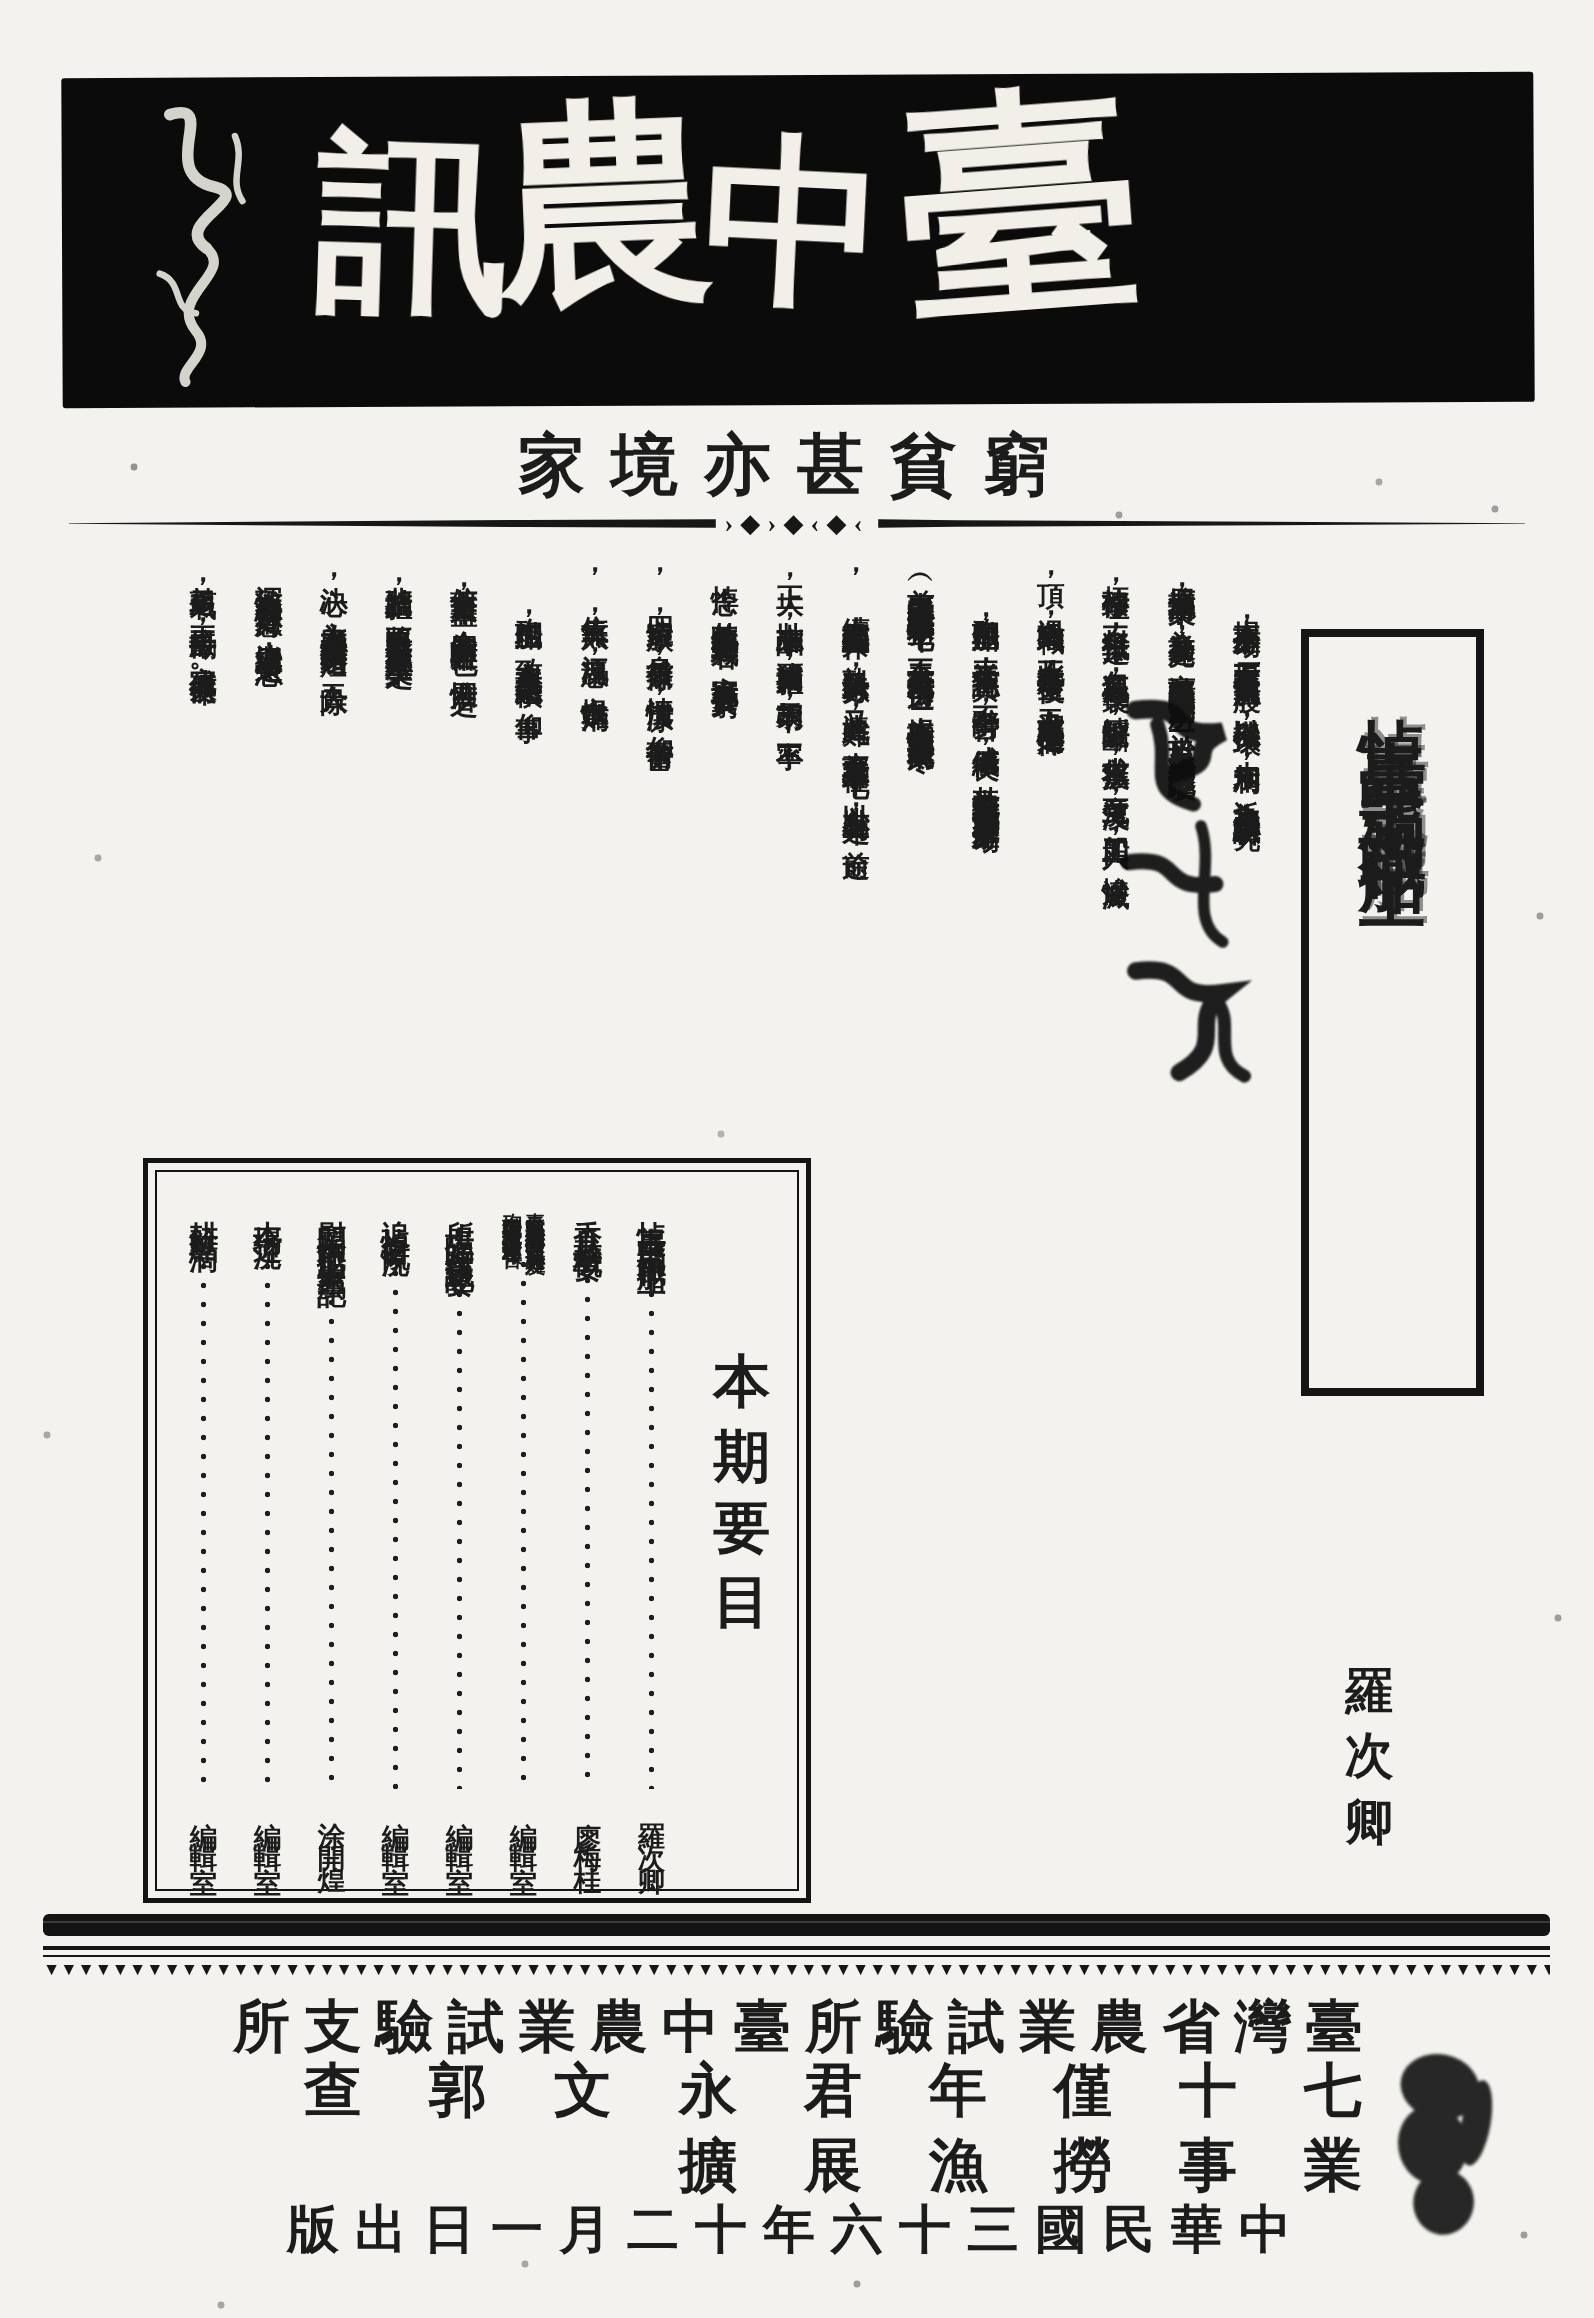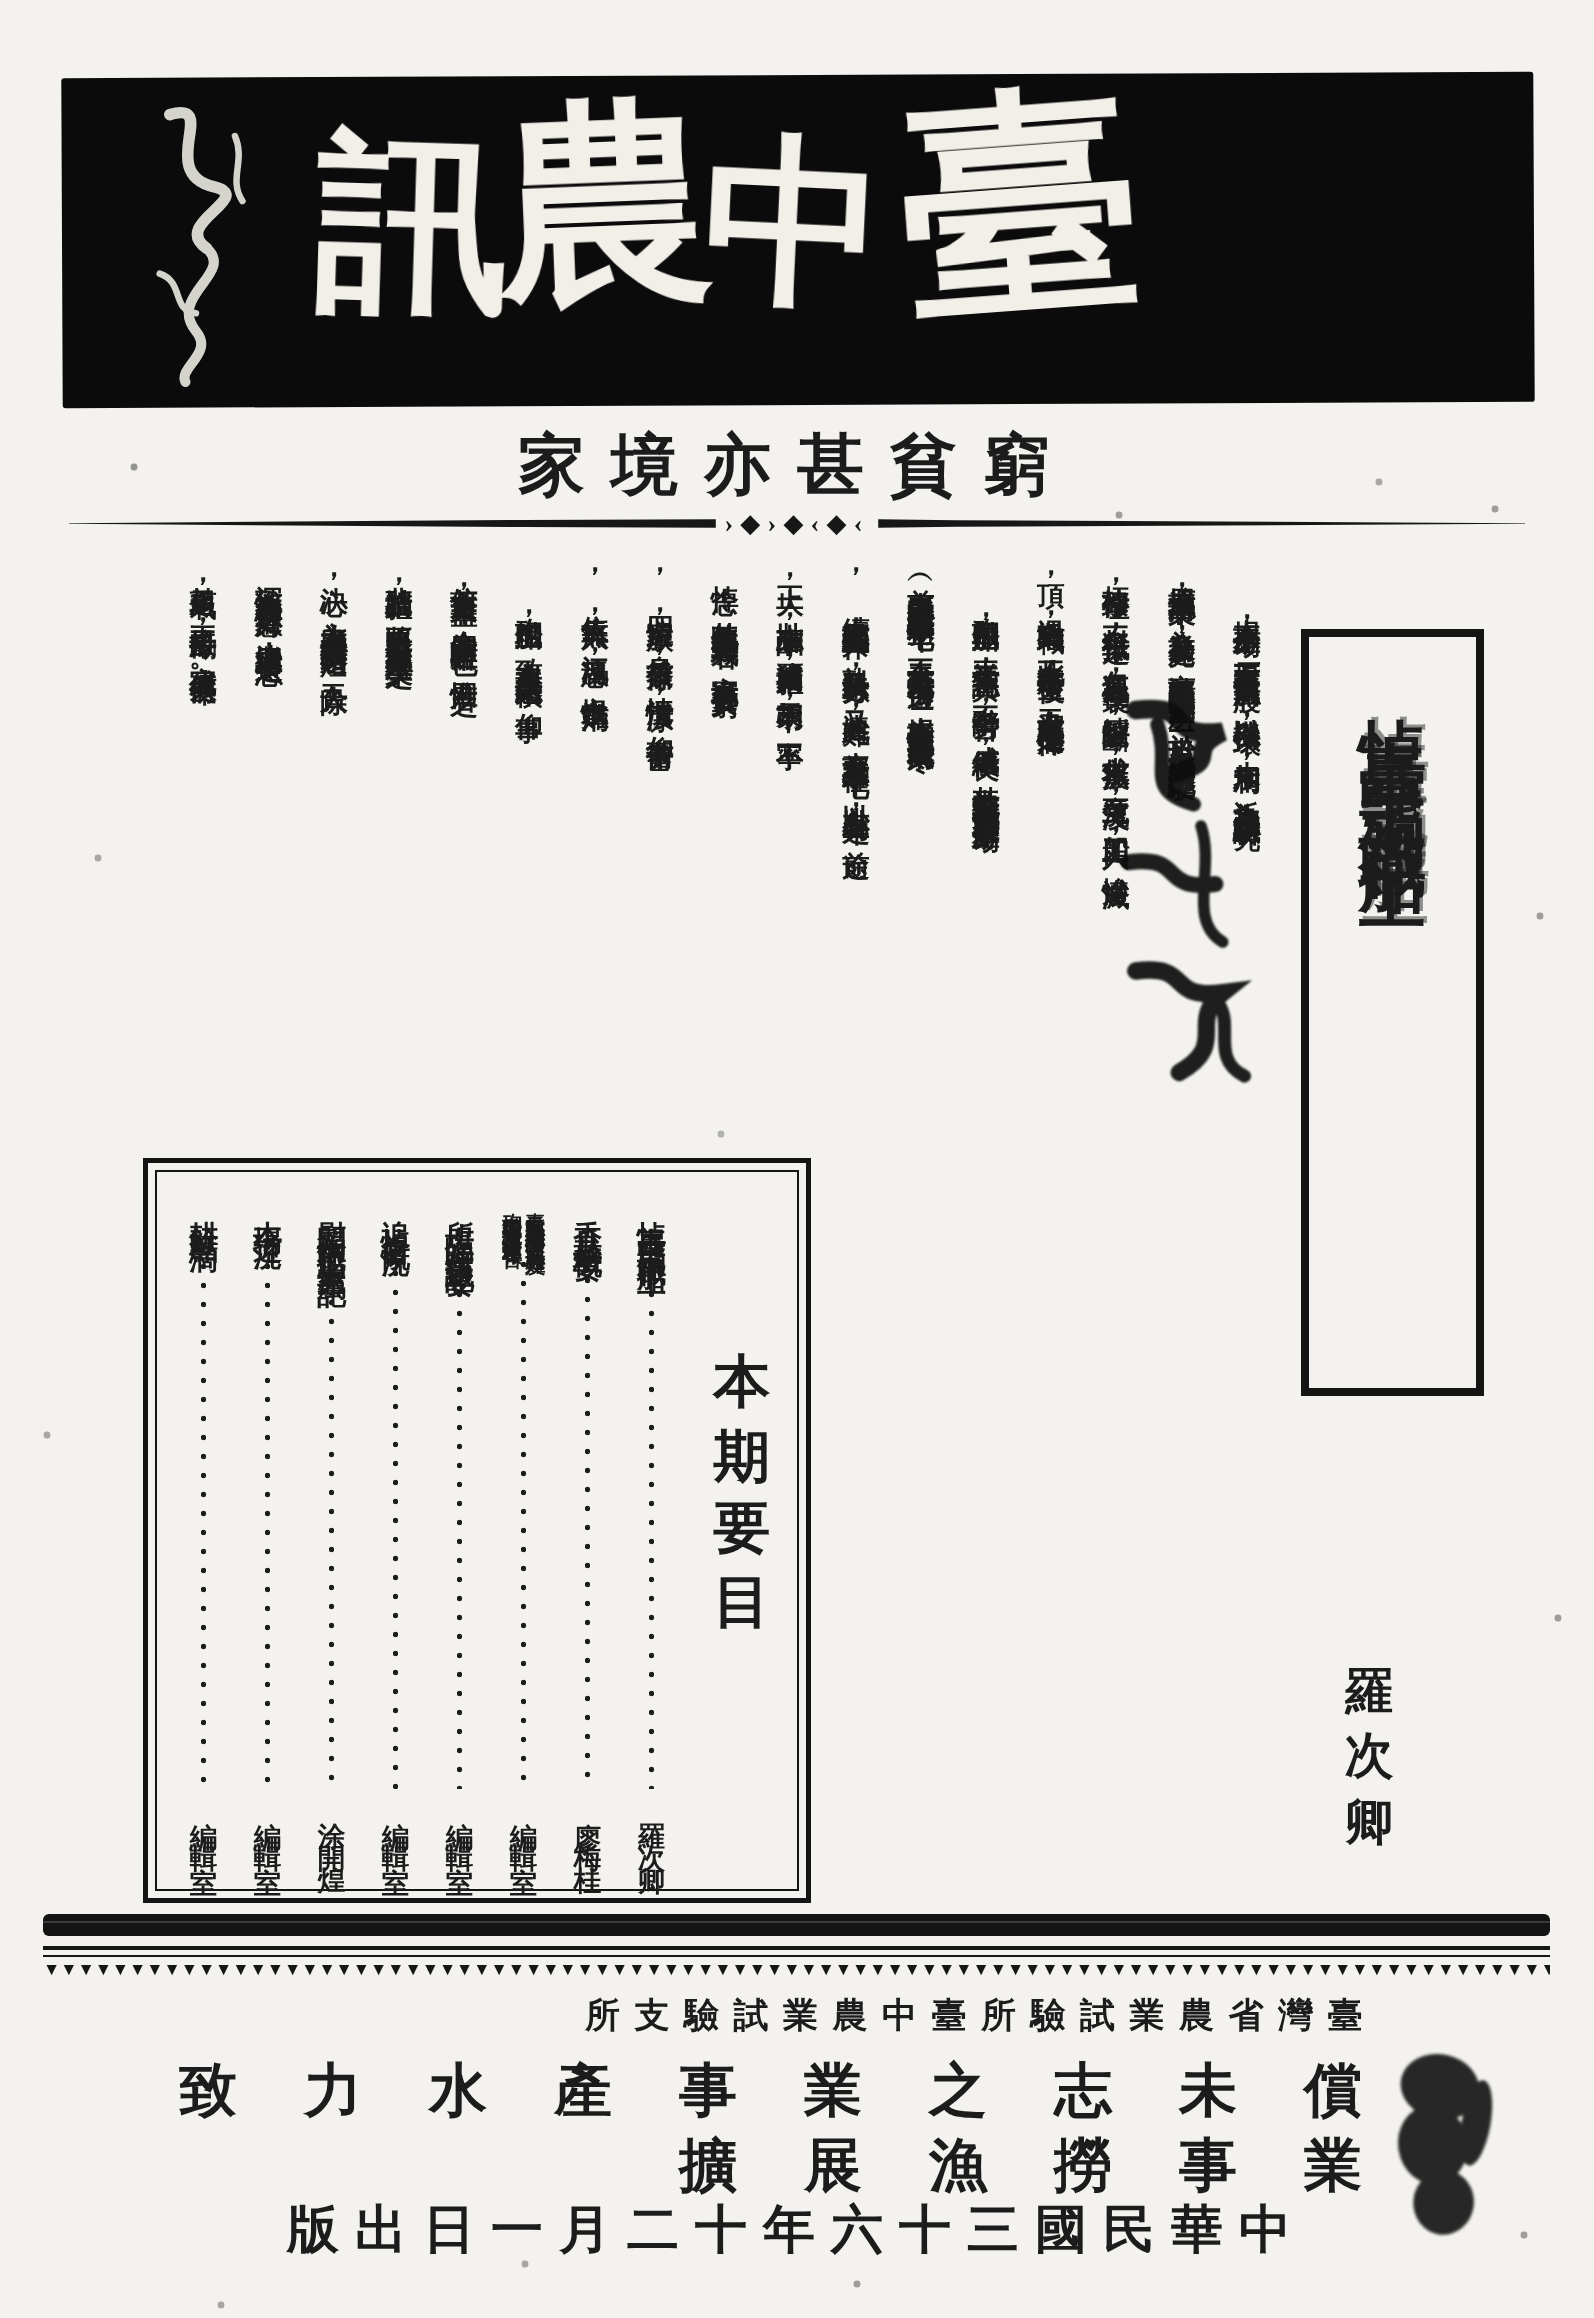--- a/index.html
+++ b/index.html
@@ -60,21 +60,21 @@
   
   .rule{position:absolute;left:43px;width:1507px;background:#171717;}
   .rule.band{top:1914px;height:22px;border-radius:5.8px;
              background:repeating-linear-gradient(180deg,#141414 0 7.2px,#3a3a38 7.2px 8.7px,#141414 8.7px 22px);}
   .rule.thin1{top:1946px;height:3.6px;}
   .rule.thin2{top:1955px;height:2.2px;}
   .sawtooth{position:absolute;left:43px;top:1961px;width:1507px;height:19px;overflow:hidden;
             font-size:17.4px;line-height:1;letter-spacing:0px;color:#161616;white-space:nowrap;}
   
   .colo-row{position:absolute;font-weight:bold;line-height:1;white-space:nowrap;}
-  .colo-r0{top:1998px;right:217px;font-size:35px;letter-spacing:14.5px;}
+  .colo-r0{top:1998px;right:217px;font-size:57px;letter-spacing:14.5px;}
   .colo-r1{top:2062px;right:165px;font-size:58px;letter-spacing:67px;}
   .colo-r2{top:2137px;right:165px;font-size:58px;letter-spacing:67px;}
   .colo-date{position:absolute;top:2204px;left:0;width:100%;text-align:center;
              font-size:52px;font-weight:bold;letter-spacing:16px;line-height:1;}
   .ink-blot{position:absolute;left:1375px;top:2043px;}
 </style>
 </head>
 <body>
 
 <div class="page">
@@ -191,21 +191,21 @@
         </div>
     </div>
   </div>
 
   <div class="rule band"></div>
   <div class="rule thin1"></div>
   <div class="rule thin2"></div>
   <div class="sawtooth">▼▼▼▼▼▼▼▼▼▼▼▼▼▼▼▼▼▼▼▼▼▼▼▼▼▼▼▼▼▼▼▼▼▼▼▼▼▼▼▼▼▼▼▼▼▼▼▼▼▼▼▼▼▼▼▼▼▼▼▼▼▼▼▼▼▼▼▼▼▼▼▼▼▼▼▼▼▼▼▼▼▼▼▼▼▼▼▼▼▼▼▼▼▼▼▼</div>
 
   <div class="colo-row colo-r0">所支驗試業農中臺所驗試業農省灣臺</div>
-  <div class="colo-row colo-r1">致力水產事業之志未償</div>
+  <div class="colo-row colo-r1">查郭文永君年僅十七</div>
   <div class="colo-row colo-r2">擴展漁撈事業</div>
   <div class="colo-date">版出日一月二十年六十三國民華中</div>
 
   <svg class="ink-blot" width="130" height="196" viewBox="0 0 180 270" style="filter:blur(1.4px);opacity:.88;">
     <g fill="#0c0c0c">
       <ellipse cx="90" cy="60" rx="55" ry="45" transform="rotate(12 90 60)"></ellipse>
       <ellipse cx="80" cy="140" rx="48" ry="55" transform="rotate(-9 80 140)"></ellipse>
       <ellipse cx="95" cy="220" rx="42" ry="45" transform="rotate(7 95 220)"></ellipse>
       <ellipse cx="140" cy="110" rx="20" ry="60" transform="rotate(10 140 110)"></ellipse>
     </g>

